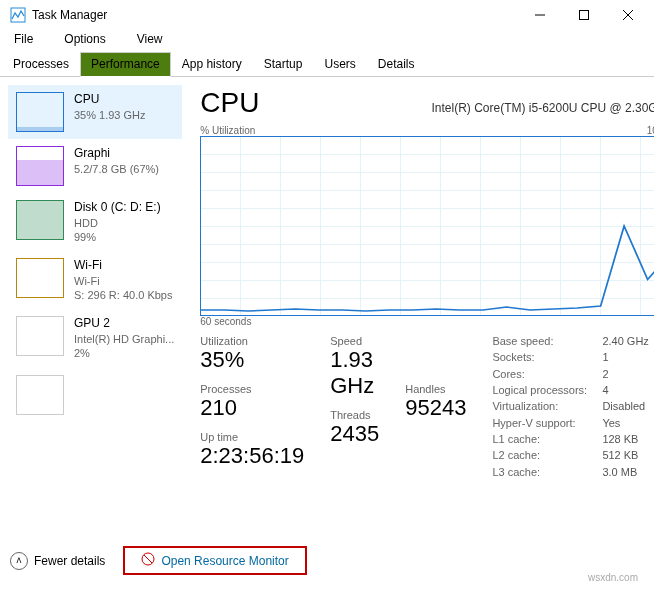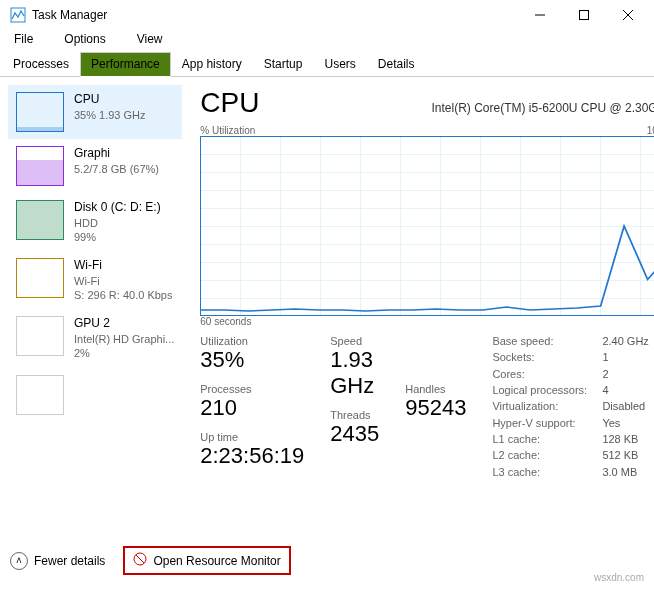--- a/index.html
+++ b/index.html
@@ -35,22 +35,22 @@
 }
 .chart svg { position: absolute; inset: 0; width: 100%; height: 100%; }
 .chart-bottom { display: flex; justify-content: space-between; font-size: 10px; color: #666; margin-bottom: 8px; }
 .stats { display: flex; gap: 26px; }
 .scol .slabel { font-size: 11px; color: #666; }
 .scol .sval { font-size: 22px; color: #000000; margin-bottom: 10px; }
 .kv { display: grid; grid-template-columns: 110px 70px; font-size: 11px; color: #555; row-gap: 3px; }
 .kv .k { color: #666; }
 .footer { position: absolute; bottom: 8px; left: 0; right: 0; display: flex; align-items: center; gap: 18px; padding: 6px 10px; }
 .footer .circ { width: 18px; height: 18px; border: 1px solid #666; border-radius: 50%; display: flex; align-items: center; justify-content: center; font-size: 10px; }
-.footer a { display: flex; align-items: center; gap: 6px; color: #000000; text-decoration: none; padding: 4px 8px; }
-.watermark { position: absolute; bottom: 6px; right: 10px; color: #aaa; font-size: 10px; }
+.footer a { display: flex; align-items: center; gap: 6px; color: #0369a1; text-decoration: none; padding: 4px 16px; }
+.watermark { position: absolute; bottom: 6px; right: 16px; color: #aaa; font-size: 10px; }
 </style>
 </head>
 <body>
 
 <div class="titlebar">
   <span class="icon">
     <svg viewBox="0 0 16 16">
         <rect x="1" y="1" width="14" height="14" fill="none" stroke="#2489d8" stroke-width="1"></rect>
         <polyline points="2,12 5,6 8,10 11,4 14,9" fill="none" stroke="#2489d8" stroke-width="1.2"></polyline>
       </svg>

